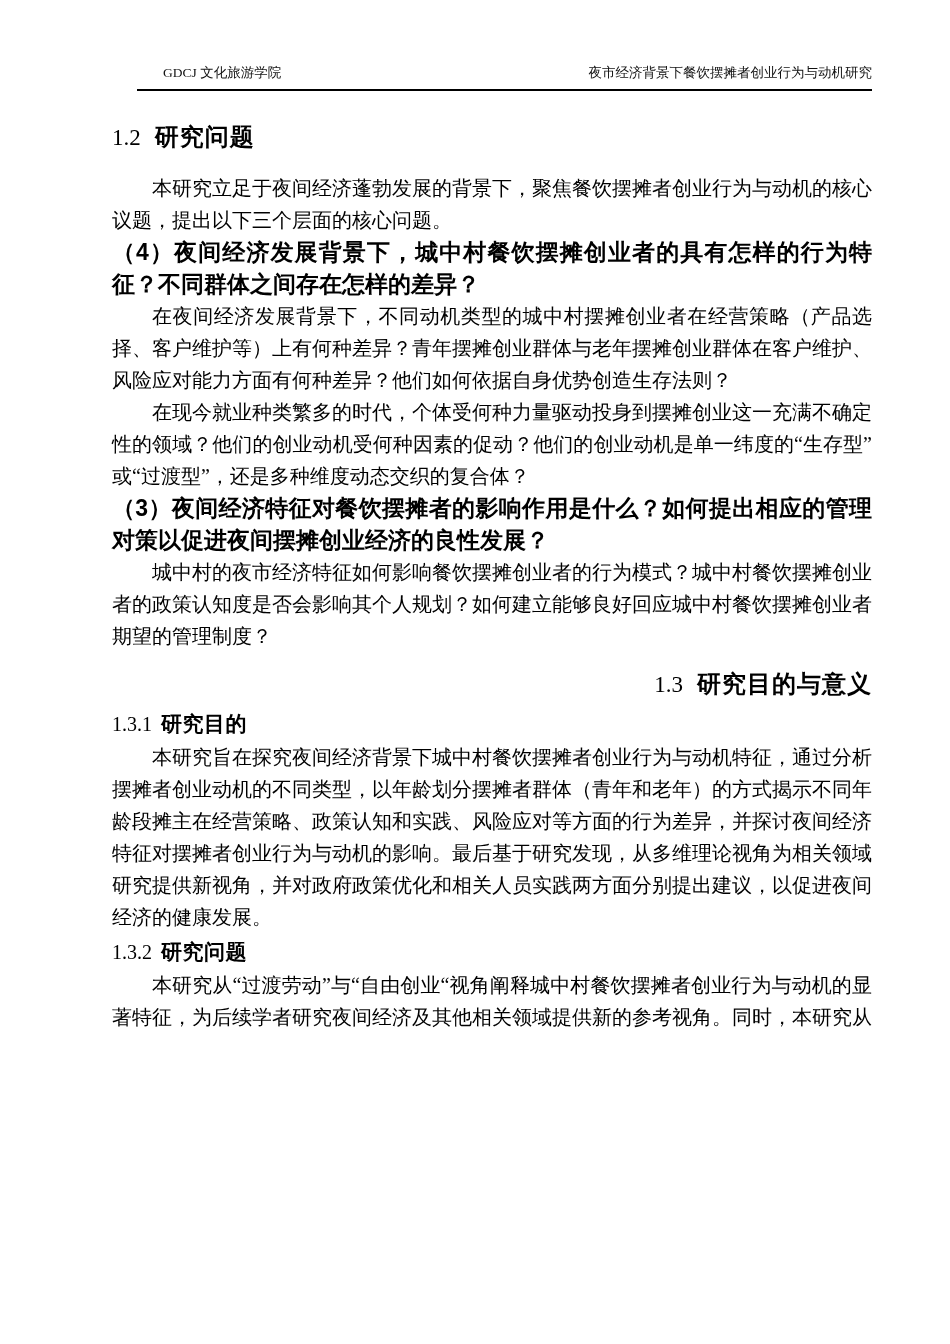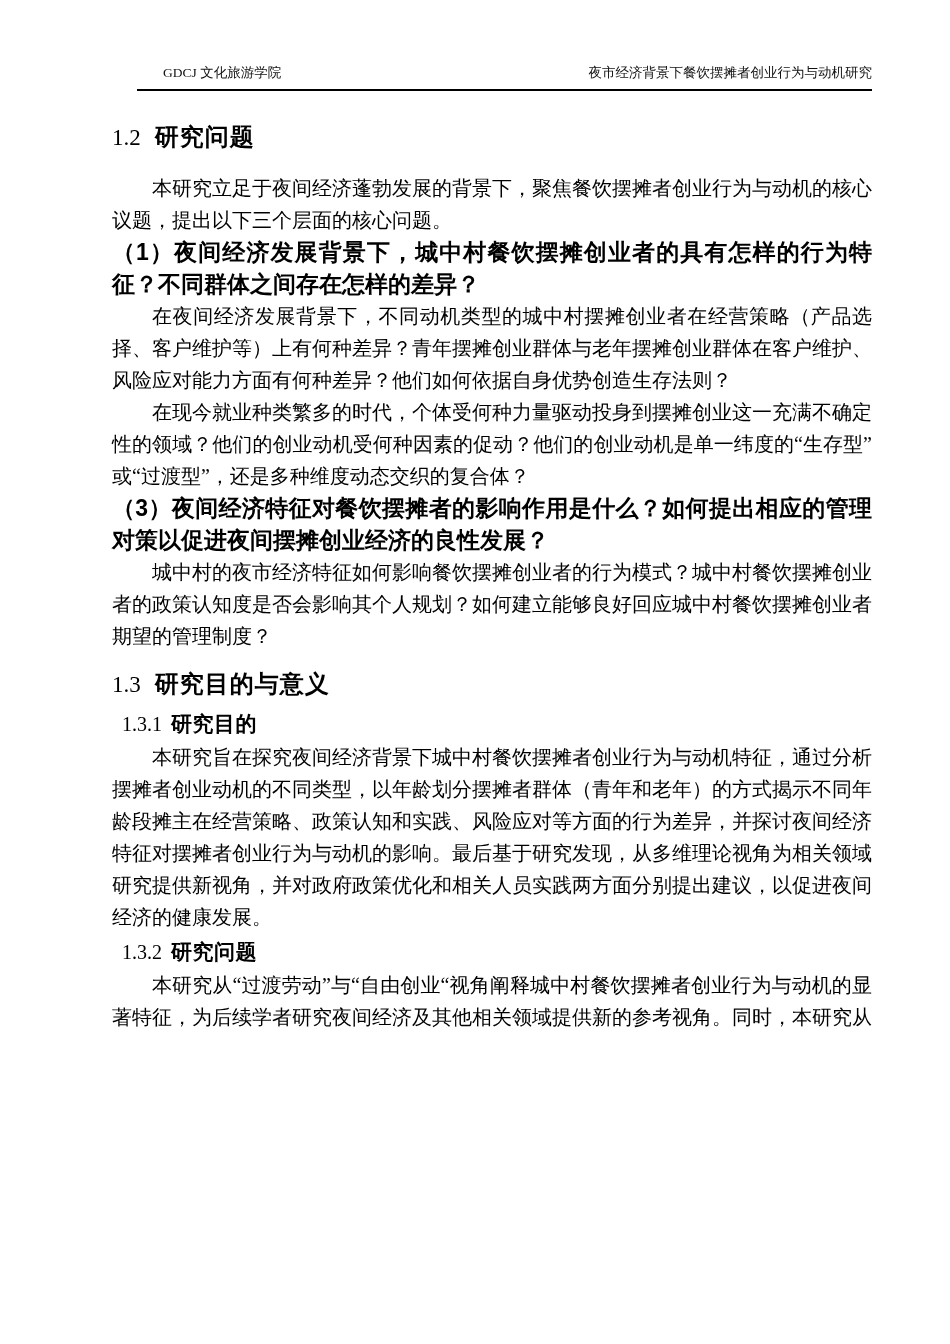--- a/index.html
+++ b/index.html
@@ -40,28 +40,27 @@
     font-weight: 400;
     font-size: 23px;
     margin-right: 14px;
   }
   .h2 .ttl {
     font-family: Liberation Serif, serif;
     font-weight: 700;
     letter-spacing: 1px;
   }
   .h2-12 { margin: 28px 0 16px 0; }
-  .h2-13 { margin: 14px 0 4px 0; }
+  .h2-13 { margin: 14px 0 4px 0; justify-content: flex-end; }
   .h2-14 { margin: 16px 0 0 0; }
   .h3 {
     display: flex;
     align-items: baseline;
     font-size: 21px;
     line-height: 34px;
-    margin-left: 10px;
     white-space: nowrap;
   }
   .h3 .num {
     font-family: "Liberation Serif", "DejaVu Serif", serif;
     font-weight: 400;
     font-size: 20px;
     margin-right: 9px;
   }
   .h3 .ttl {
     font-family: "Liberation Sans", "DejaVu Sans", sans-serif;
@@ -108,21 +107,21 @@
     <span class="hdr-right">夜市经济背景下餐饮摆摊者创业行为与动机研究</span>
   </div>
 
   <div class="h2 h2-12">
     <span class="num">1.2</span>
     <span class="ttl">研究问题</span>
   </div>
 
   <p class="body-p">本研究立足于夜间经济蓬勃发展的背景下，聚焦餐饮摆摊者创业行为与动机的核心议题，提出以下三个层面的核心问题。</p>
 
-  <p class="qh">（1）夜间经济发展背景下，城中村餐饮摆摊创业者的具有怎样的行为特征？不同群体之间存在怎样的差异？</p>
+  <p class="qh">（4）夜间经济发展背景下，城中村餐饮摆摊创业者的具有怎样的行为特征？不同群体之间存在怎样的差异？</p>
   <p class="body-p">在夜间经济发展背景下，不同动机类型的城中村摆摊创业者在经营策略（产品选择、客户维护等）上有何种差异？青年摆摊创业群体与老年摆摊创业群体在客户维护、风险应对能力方面有何种差异？他们如何依据自身优势创造生存法则？</p>
 
   <p class="body-p">在现今就业种类繁多的时代，个体受何种力量驱动投身到摆摊创业这一充满不确定性的领域？他们的创业动机受何种因素的促动？他们的创业动机是单一纬度的“生存型”或“过渡型”，还是多种维度动态交织的复合体？</p>
 
   <p class="qh">（3）夜间经济特征对餐饮摆摊者的影响作用是什么？如何提出相应的管理对策以促进夜间摆摊创业经济的良性发展？</p>
   <p class="body-p">城中村的夜市经济特征如何影响餐饮摆摊创业者的行为模式？城中村餐饮摆摊创业者的政策认知度是否会影响其个人规划？如何建立能够良好回应城中村餐饮摆摊创业者期望的管理制度？</p>
 
   <div class="h2 h2-13">
     <span class="num">1.3</span>
     <span class="ttl">研究目的与意义</span>

